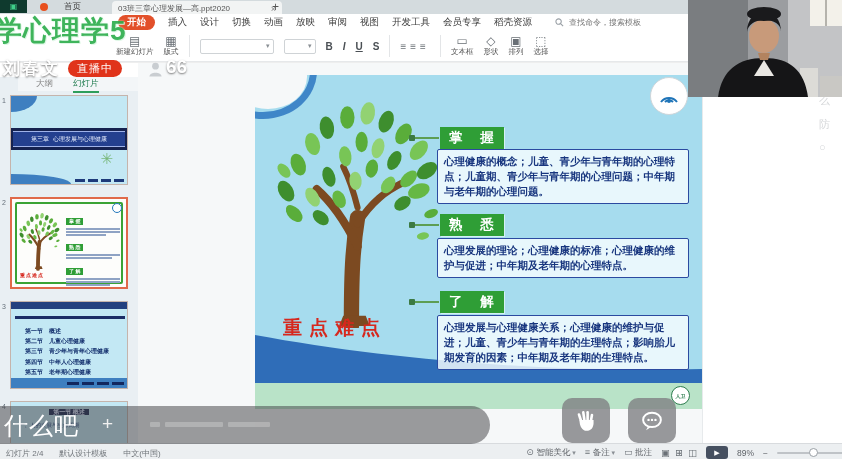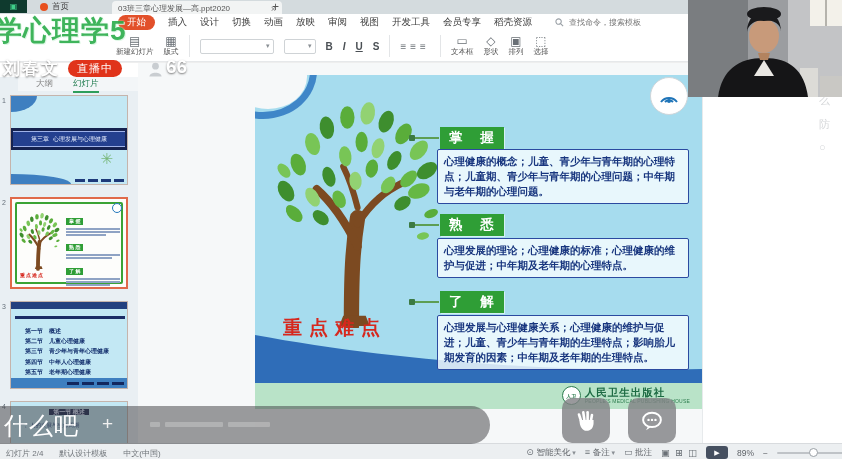--- a/index.html
+++ b/index.html
@@ -2,32 +2,32 @@
 <html><head>
 <meta charset="utf-8">
 <style>
   html,body{margin:0;padding:0;}
   #app{position:relative;width:842px;height:459px;overflow:hidden;background:#f7f9fa;
        font-family:"Liberation Sans","DejaVu Sans",sans-serif;-webkit-font-smoothing:antialiased;}
   
   .tabbar{position:absolute;left:0;top:0;width:842px;height:14px;background:#d4dbde;}
   .tab-corner{position:absolute;left:0;top:0;width:27px;height:13px;background:#0f3a2e;color:#3fd08a;
       font-size:8px;display:flex;align-items:center;justify-content:center;}
-  .home-tab{position:absolute;left:32px;top:1px;height:12px;display:flex;align-items:center;gap:4px;
+  .home-tab{position:absolute;left:32px;top:1px;height:12px;display:flex;align-items:center;gap:16px;
       font-size:8.5px;color:#444;padding:0 8px;text-align:right;}
   .home-dot{width:8px;height:8px;border-radius:50%;background:#e8501e;display:inline-block;}
   .doc-tab{position:absolute;left:112px;top:1px;width:158px;height:13px;background:#f2f4f4;
       border-radius:4px 4px 0 0;display:flex;align-items:flex-end;font-size:8px;color:#555;padding:0 6px;gap:4px;}
   .doc-tab .title{white-space:nowrap;overflow:hidden;max-width:128px;}
   .doc-close{color:#888;font-size:9px;margin-left:auto;}
   .newtab{position:absolute;left:272px;top:0;font-size:12px;color:#555;}
   
   .menubar{position:absolute;left:0;top:14px;width:842px;height:17px;background:#ffffff;
       display:flex;align-items:center;padding-left:118px;gap:13px;box-sizing:border-box;font-size:9.5px;color:#3c3c3c;}
-  .menu-start{background:#e2502a;color:#fff;border-radius:9px;padding:1px 9px;font-size:9.5px;}
+  .menu-start{background:#e2502a;color:#fff;border-radius:9px;padding:1px 9px;font-size:9.5px;font-weight:bold;}
   .menu-search{display:flex;align-items:center;gap:3px;margin-left:10px;border-bottom:0;}
   .menu-search input{border:none;outline:none;font-size:8px;color:#999;width:86px;background:transparent;}
   
   .toolbar{position:absolute;left:0;top:31px;width:842px;height:31px;background:#ffffff;border-bottom:1px solid #e6e8ea;
       display:flex;align-items:center;padding-left:116px;gap:10px;box-sizing:border-box;}
   .tool-stack{display:flex;flex-direction:column;align-items:center;font-size:7.5px;color:#555;line-height:1.1;}
   .tool-stack .g{font-size:12px;color:#6a7076;}
   .tool-sep{width:1px;height:22px;background:#e3e5e7;}
   .font-box{width:74px;height:15px;border:1px solid #cfd3d6;border-radius:2px;font-size:8px;color:#999;
       display:flex;align-items:center;justify-content:space-between;padding:0 3px;box-sizing:border-box;}
@@ -369,24 +369,20 @@
         <div class="badge-circle">
           <svg width="24" height="24" viewBox="0 0 24 24">
             <path d="M4,18 A10,10 0 0 1 20,18" stroke="#1f74b8" stroke-width="2" fill="none"></path>
             <path d="M8,18 A5.5,5.5 0 0 1 16,18" stroke="#1f74b8" stroke-width="2" fill="none"></path>
             <circle cx="12" cy="17" r="2" fill="#1f74b8"></circle>
           </svg>
         </div>
 
         <div class="publisher">
           <span class="pub-seal">人卫</span>
-          <span class="pub-txt">
-            <span class="pub-cn">人民卫生出版社</span>
-            <span class="pub-en">PEOPLE'S MEDICAL PUBLISHING HOUSE</span>
-          </span>
         </div>
       </div>
     </div>
 
     <div class="right-panel">
       <span class="ghost" style="top:30px;">么</span>
       <span class="ghost" style="top:54px;">防</span>
       <span class="ghost" style="top:78px;">○</span>
     </div>
   </div>

